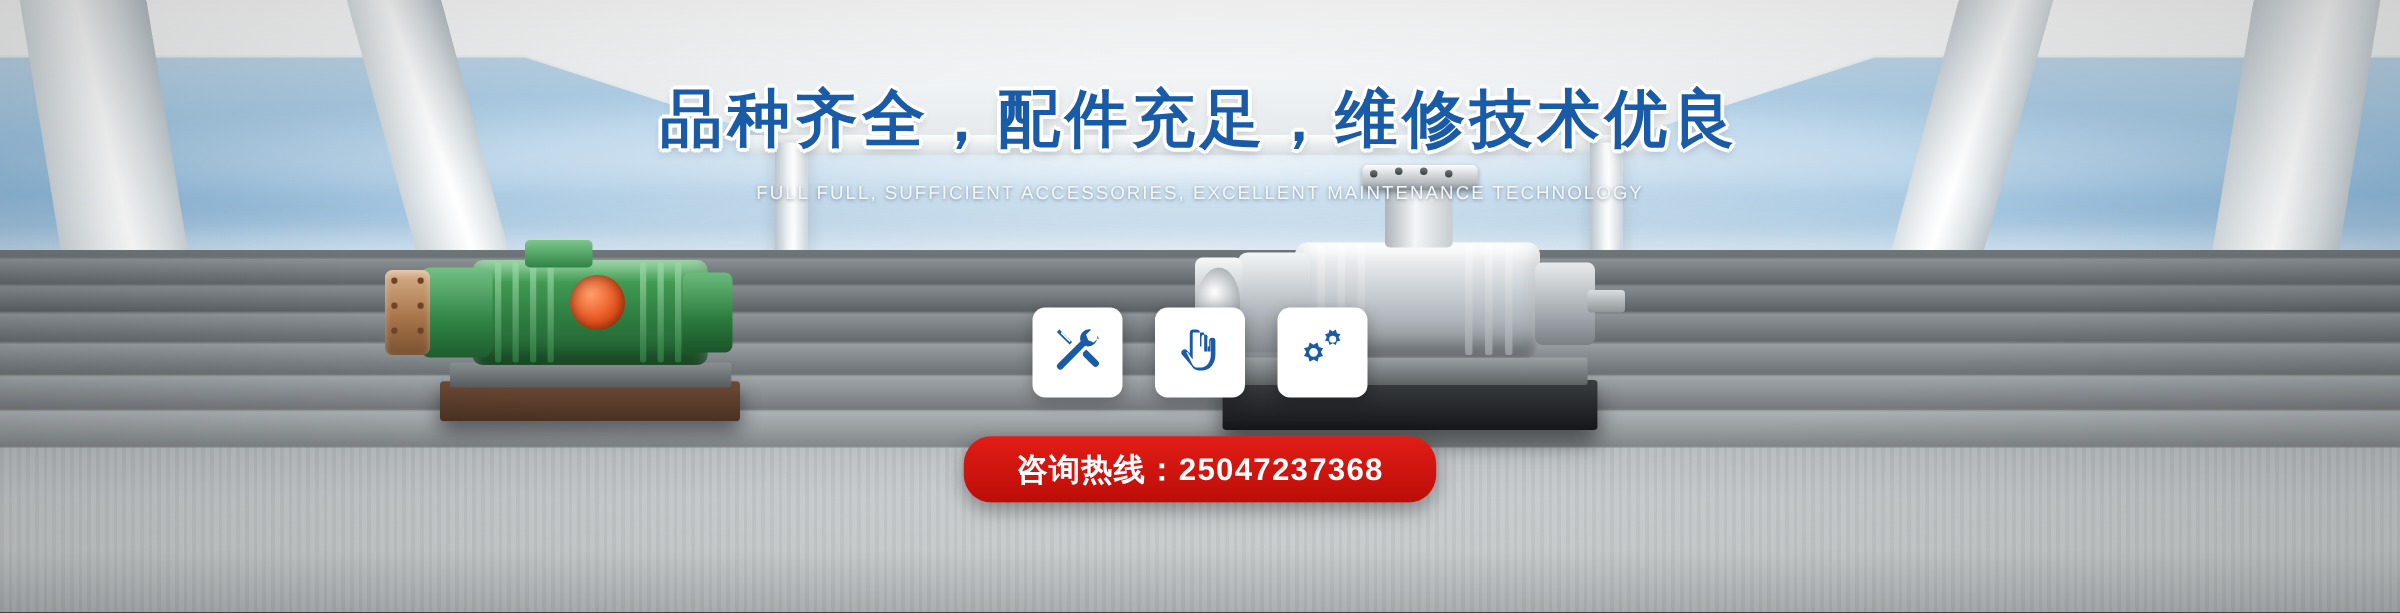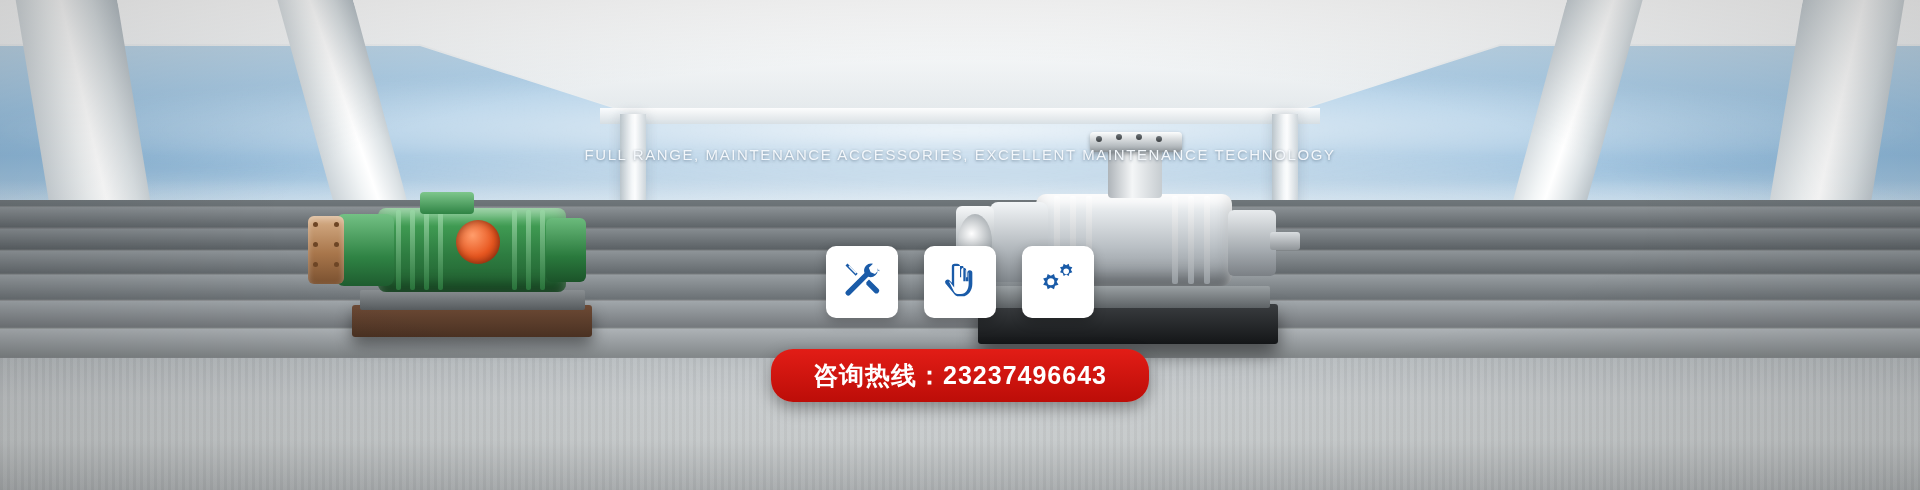--- a/index.html
+++ b/index.html
@@ -307,22 +307,23 @@
     <div class="bolt" style="left:196px;top:6px"></div>
     <div class="bolt" style="left:216px;top:8px"></div>
     <div class="coupling"></div>
     <div class="shaft"></div>
   </div>
 
   <div class="vign"></div>
 
   <div class="content">
 
-
-    <div class="subline-en">FULL RANGE, MAINTENANCE ACCESSORIES, EXCELLENT MAINTENANCE TECHNOLOGY</div>
+    <div class="headline">品种齐全，配件充足，维修技术优良</div>
+
+    <div class="subline-en">FULL FULL, SUFFICIENT ACCESSORIES, EXCELLENT MAINTENANCE TECHNOLOGY</div>
 
 
     <div class="tiles">
 
       <div class="tile">
         <span>
           <svg viewBox="0 0 24 24" aria-hidden="true">
             <path d="M3.3 2.1 2.1 3.3l6.1 6.1 1.2-1.2L3.3 2.1zm1.1 1.3 4.3 4.3-.5.5-4.3-4.3.5-.5z"></path>
             <path d="M21.3 4.9a4.3 4.3 0 0 1-5.6 5.1L4.9 20.9a1.6 1.6 0 0 1-2.3-2.3L13.5 7.8A4.3 4.3 0 0 1 18.6 2.2l-2.5 2.5 1.1 2.6 2.6 1.1 2.5-2.5c.1.3.1.6 0 1z"></path>
             <path d="M14.6 13.3l1.6-1.6 5.6 5.6a1.6 1.6 0 0 1-2.3 2.3l-4.9-4.9z"></path>
@@ -347,17 +348,17 @@
             <path d="M18.4 2.2l.5 1.7 1.7.5-.9 1.5.9 1.5-1.7.5-.5 1.7-1.5-.9-1.5.9-.5-1.7-1.7-.5.9-1.5-.9-1.5 1.7-.5.5-1.7 1.5.9 1.5-.9zm-1.5 2.9a1.7 1.7 0 1 0 0 3.4 1.7 1.7 0 0 0 0-3.4z"></path>
             <path d="M9.6 8.4l.6 2.1 2.1.6-1.1 1.9 1.1 1.9-2.1.6-.6 2.1-1.9-1.1-1.9 1.1-.6-2.1-2.1-.6L4.2 13l-1.1-1.9 2.1-.6.6-2.1 1.9 1.1 1.9-1.1zM7.7 11a2.1 2.1 0 1 0 0 4.2 2.1 2.1 0 0 0 0-4.2z"></path>
             <path d="M13.2 15.6l.4 1.4 1.4.4-.8 1.3.8 1.3-1.4.4-.4 1.4-1.3-.8-1.3.8-.4-1.4-1.4-.4.8-1.3-.8-1.3 1.4-.4.4-1.4 1.3.8 1.3-.8zm-1.3 2.4a1.4 1.4 0 1 0 0 2.8 1.4 1.4 0 0 0 0-2.8z" opacity="0"></path>
           </svg>
         </span>
       </div>
 
     </div>
 
     <div class="phone-wrap">
-      <div class="phone">咨询热线：23237496643</div>
+      <div class="phone">咨询热线：25047237368</div>
     </div>
 
   </div>
 </div>
 
 </body></html>

